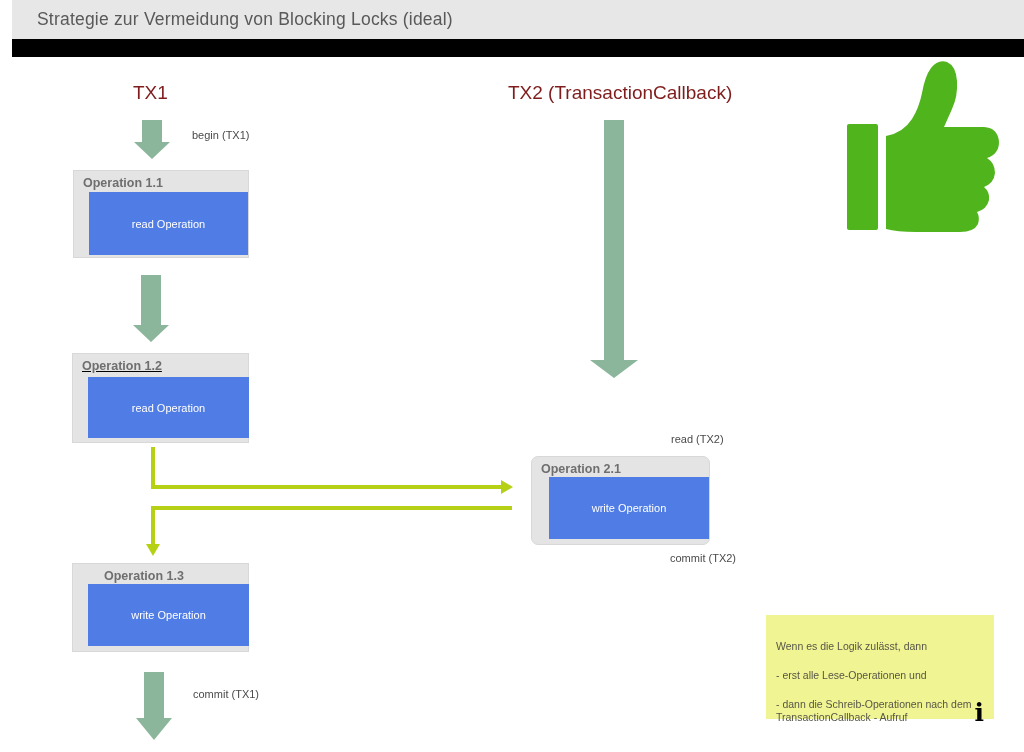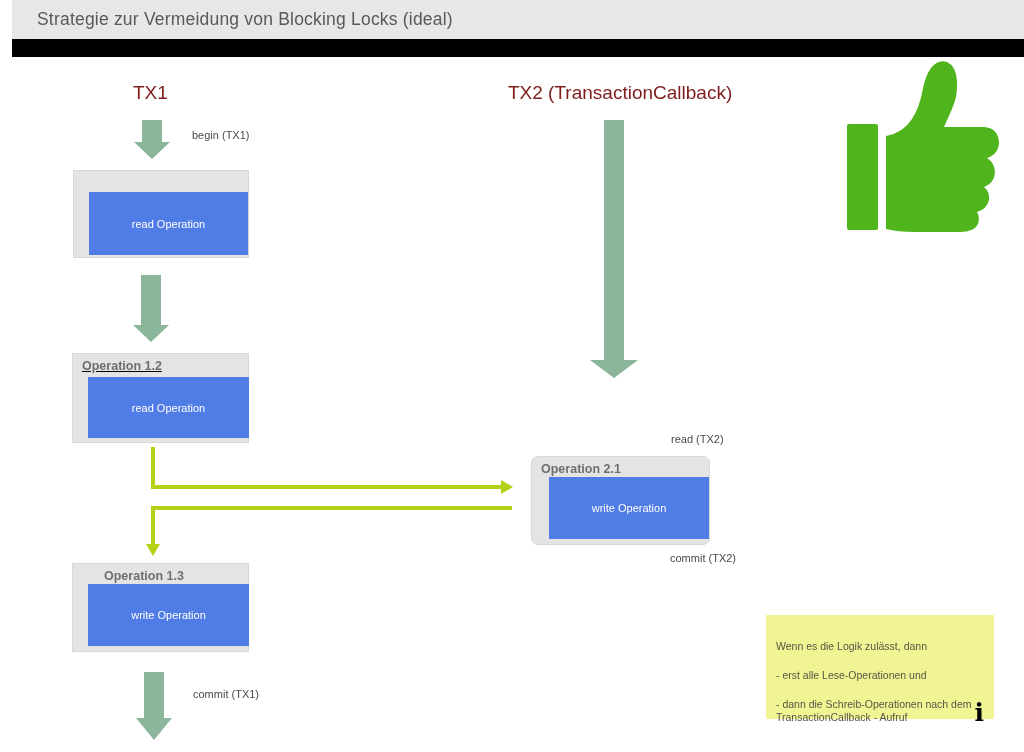--- a/index.html
+++ b/index.html
@@ -86,20 +86,21 @@
         Q891 133 900 119 Q907 108 910 93 Q913 76 919 68 Q926 59 935 62
         Q944 66 945 81 Q946 96 940 109 L932 127 L972 127
         Q986 128 987 142 Q987 154 975 158
         Q983 163 983 173 Q982 183 972 187
         Q978 192 977 200 Q975 209 965 212
         Q968 217 966 224 Q962 232 948 232 L904 232 Q885 232 874 229 Z"></path>
     </g>
   </svg>
 
   <div class="op-box" id="op11">
+    <div class="op-header">Operation 1.1</div>
     <div class="op-body">read Operation</div>
   </div>
   <div class="op-box" id="op12">
     <div class="op-header">Operation 1.2</div>
     <div class="op-body">read Operation</div>
   </div>
   <div class="op-box" id="op13">
     <div class="op-header">Operation 1.3</div>
     <div class="op-body">write Operation</div>
   </div>

